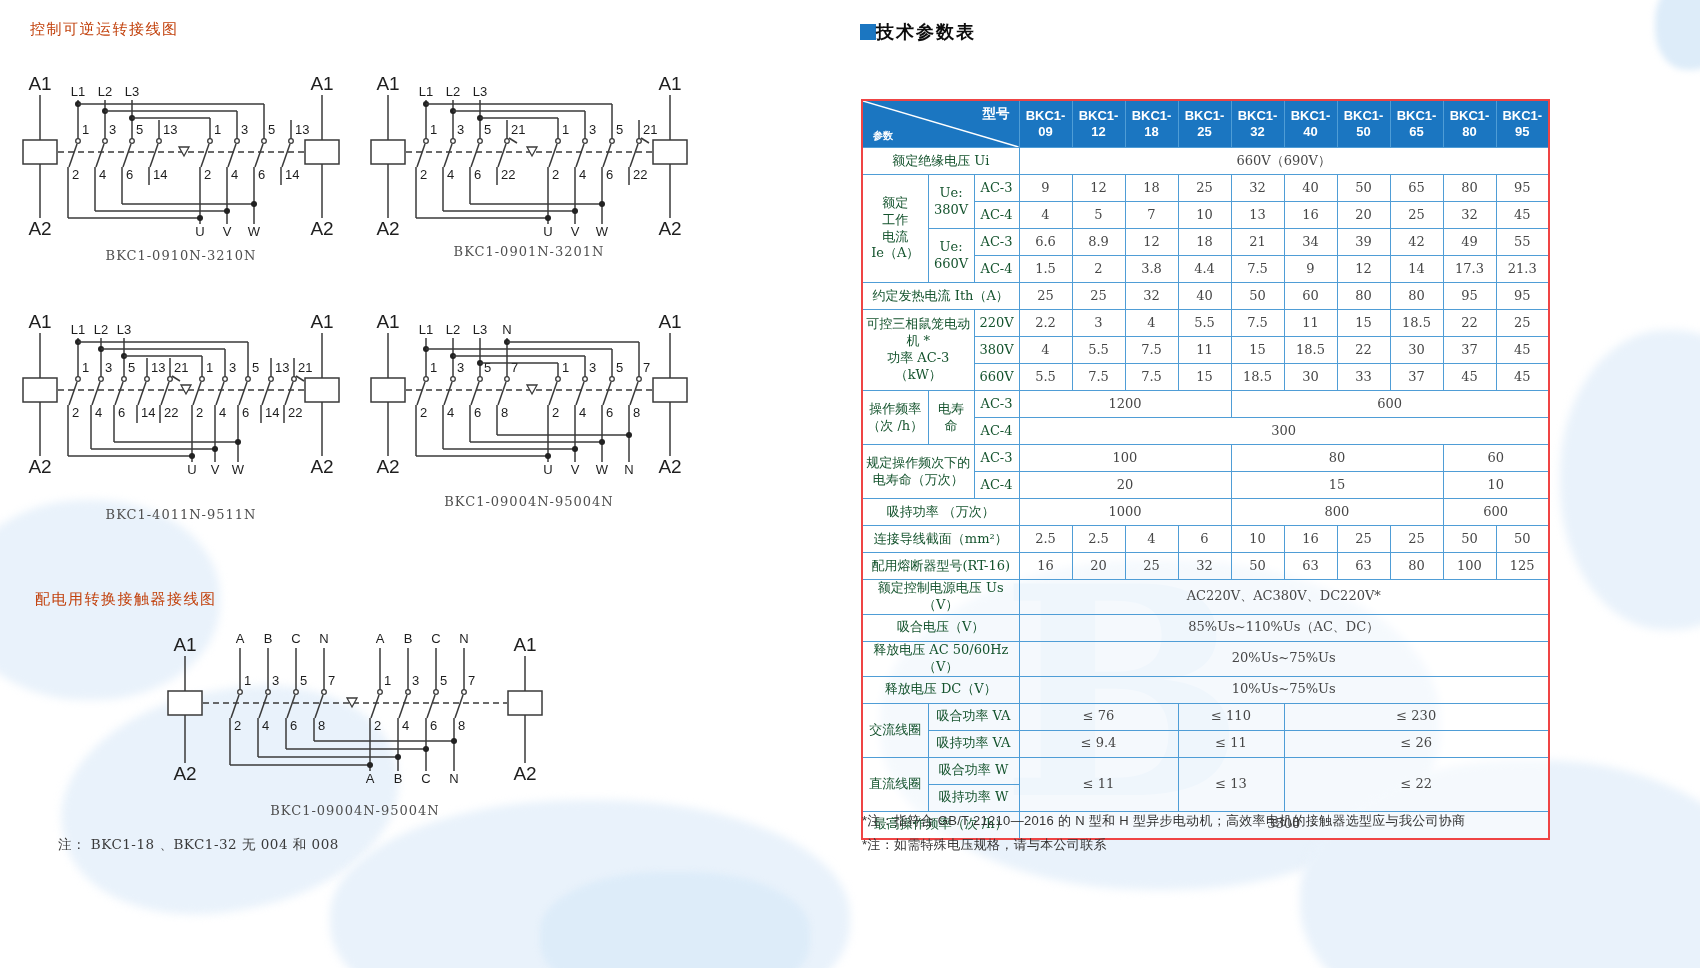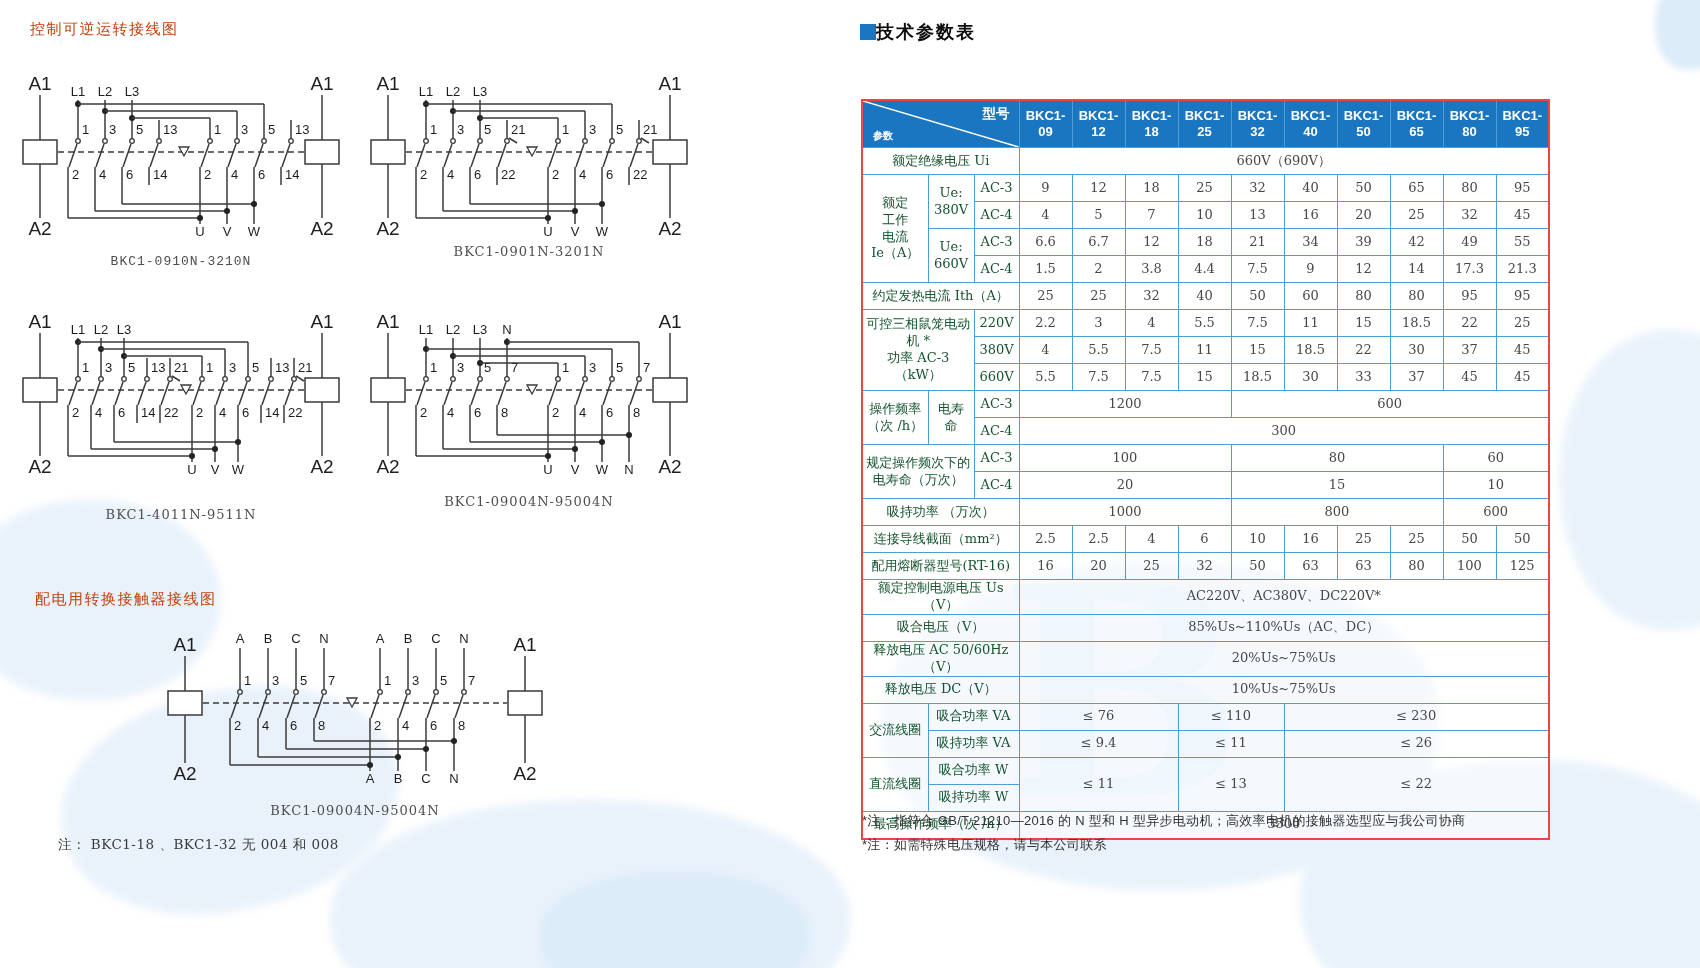--- a/index.html
+++ b/index.html
@@ -132,21 +132,21 @@
       <line x1="81" y1="147" x2="213" y2="147" stroke="#3a3a3a" stroke-width="1.5"></line>
       <line x1="213" y1="103" x2="213" y2="160" stroke="#3a3a3a" stroke-width="1.5"></line>
       <circle cx="213" cy="147" r="3" fill="#222"></circle>
       <text x="213" y="172" font-size="13" text-anchor="middle" font-family="&quot;Liberation Sans&quot;,sans-serif" font-weight="normal">V</text>
       <line x1="108" y1="103" x2="108" y2="140" stroke="#3a3a3a" stroke-width="1.5"></line>
       <line x1="108" y1="140" x2="240" y2="140" stroke="#3a3a3a" stroke-width="1.5"></line>
       <line x1="240" y1="103" x2="240" y2="160" stroke="#3a3a3a" stroke-width="1.5"></line>
       <circle cx="240" cy="140" r="3" fill="#222"></circle>
       <text x="240" y="172" font-size="13" text-anchor="middle" font-family="&quot;Liberation Sans&quot;,sans-serif" font-weight="normal">W</text>
     </svg>
-  <div class="dcap" style="margin-top:10px;font-family:Liberation Mono, monospace;">BKC1-0910N-3210N</div>
+  <div class="dcap" style="margin-top:4px;">BKC1-0910N-3210N</div>
 </div>
 
 <div class="abs" style="left:362px;top:64px;">
   <svg id="svg-d1" class="diagram" width="334" height="176">
       <text x="26" y="26" font-size="19" text-anchor="middle" font-family="&quot;Liberation Sans&quot;,sans-serif" font-weight="normal">A1</text>
       <line x1="26" y1="31" x2="26" y2="76" stroke="#3a3a3a" stroke-width="1.5"></line>
       <rect x="9" y="76" width="34" height="24" fill="#fff" stroke="#3a3a3a" stroke-width="1.5"></rect>
       <line x1="26" y1="100" x2="26" y2="154" stroke="#3a3a3a" stroke-width="1.5"></line>
       <text x="26" y="171" font-size="19" text-anchor="middle" font-family="&quot;Liberation Sans&quot;,sans-serif" font-weight="normal">A2</text>
       <text x="308" y="26" font-size="19" text-anchor="middle" font-family="&quot;Liberation Sans&quot;,sans-serif" font-weight="normal">A1</text>
@@ -614,21 +614,21 @@
           <td>20</td>
           <td>25</td>
           <td>32</td>
           <td>45</td>
         </tr>
         <tr>
           <td rowspan="2" class="lbl">Ue:
 660V</td>
           <td class="lbl">AC-3</td>
           <td>6.6</td>
-          <td>6.7</td>
+          <td>8.9</td>
           <td>12</td>
           <td>18</td>
           <td>21</td>
           <td>34</td>
           <td>39</td>
           <td>42</td>
           <td>49</td>
           <td>55</td>
         </tr>
         <tr>

